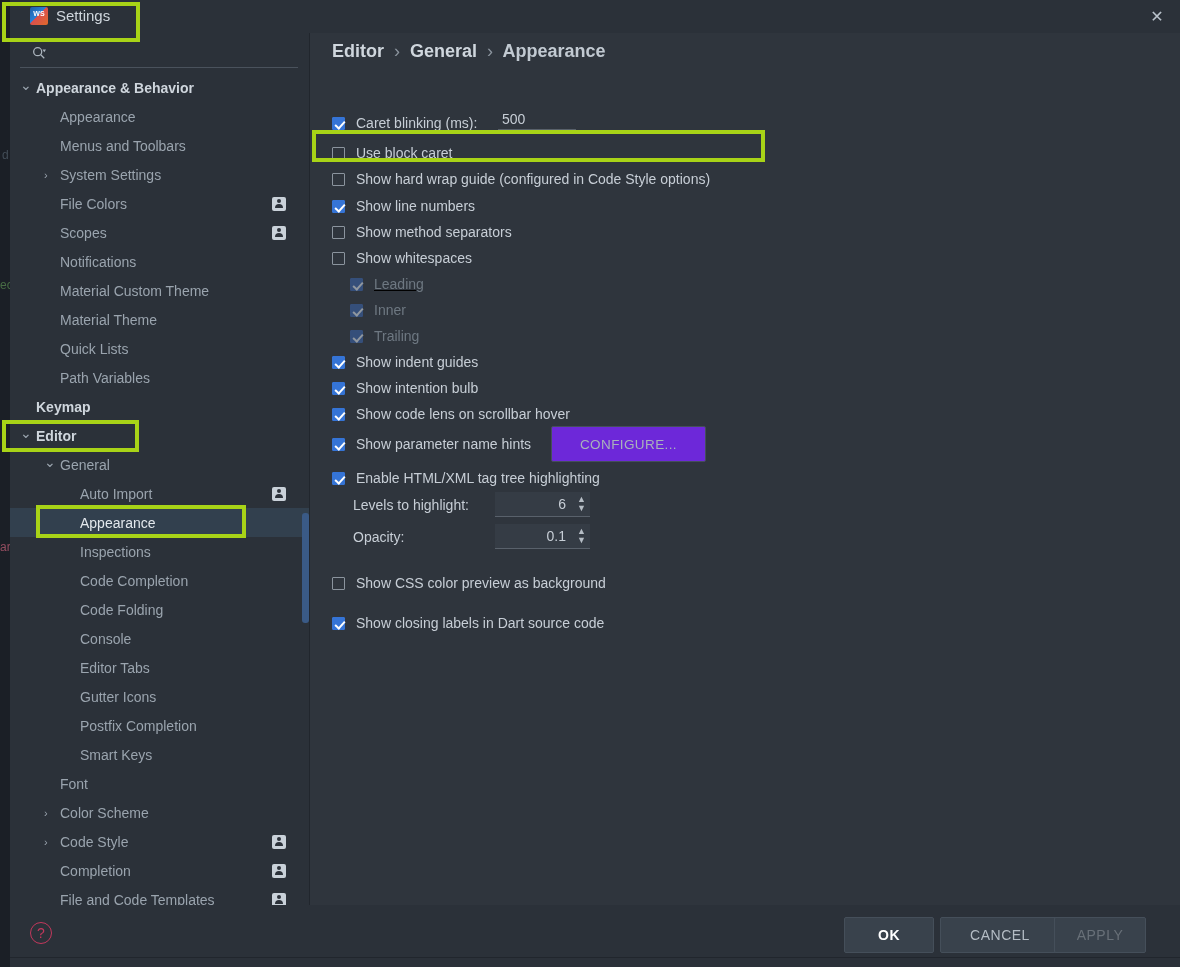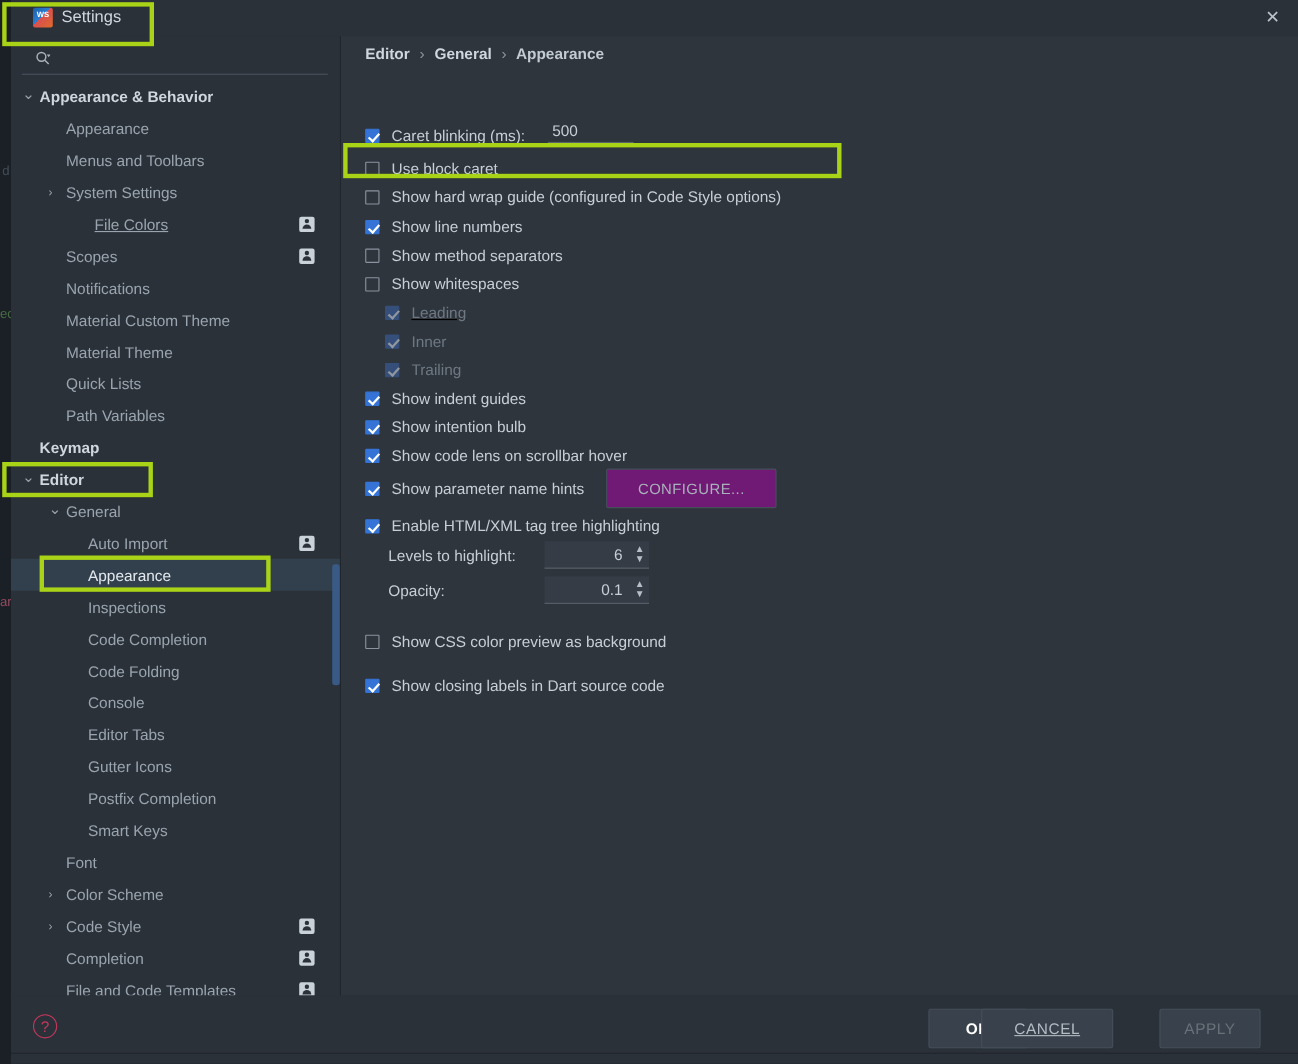--- a/index.html
+++ b/index.html
@@ -105,21 +105,21 @@
     background: #21262d;
   }
 
   
   .content {
     position: absolute; left: 300px; top: 33px; width: 870px; height: 872px;
     background: #2f353d;
   }
   .breadcrumb {
     position: absolute; left: 22px; top: 8px;
-    font-size: 14px; color: #cfd6dd; font-weight: bold;
+    font-size: 18px; color: #cfd6dd; font-weight: bold;
   }
   .bc-sep { color: #8b949e; font-weight: normal; padding: 0 5px; }
   .bc-last { color: #c2cad2; font-weight: bold; }
 
   .optrow {
     position: absolute; left: 0; display: flex; align-items: center; height: 22px;
   }
   .cb {
     position: relative; width: 13px; height: 13px; flex: 0 0 13px;
     border: 1px solid #8b949e; background: transparent; border-radius: 1px;
@@ -160,21 +160,21 @@
     flex: 1; text-align: right; padding-right: 7px;
     font-size: 14px; color: #c7ced6;
   }
   .spin-arrows {
     width: 17px; display: flex; flex-direction: column; align-items: center;
     justify-content: center; height: 100%; cursor: pointer;
   }
   .spin-arrows span { font-size: 9px; color: #b6bec6; line-height: 9px; }
 
   .btn-configure {
-    position: absolute; background: #701a75; border: 1px solid #454f5a;
+    position: absolute; background: #6d28d9; border: 1px solid #454f5a;
     border-radius: 2px; color: #a9b2bb; font-size: 13.5px;
     letter-spacing: .4px; cursor: pointer;
     font-family: "Liberation Sans", sans-serif;
   }
 
   
   .footer {
     position: absolute; left: 0; top: 905px; width: 1170px; height: 62px;
     background: #2b3139;
   }
@@ -235,21 +235,21 @@
             <span class="tlabel" style="margin-left: 50px;">Appearance</span>
           </div>
           <div class="tnode" style="top: 58px;">
             <span class="tlabel" style="margin-left: 50px;">Menus and Toolbars</span>
           </div>
           <div class="tnode" style="top: 87px;">
             <span class="arrow" style="left: 34px;">›</span>
             <span class="tlabel" style="margin-left: 50px;">System Settings</span>
           </div>
           <div class="tnode" style="top: 116px;">
-            <span class="tlabel" style="margin-left: 76px; text-decoration: underline;">File Colors</span>
+            <span class="tlabel" style="margin-left: 50px;">File Colors</span>
             <span class="person-ico"></span>
           </div>
           <div class="tnode" style="top: 145px;">
             <span class="tlabel" style="margin-left: 50px;">Scopes</span>
             <span class="person-ico"></span>
           </div>
           <div class="tnode" style="top: 174px;">
             <span class="tlabel" style="margin-left: 50px;">Notifications</span>
           </div>
           <div class="tnode" style="top: 203px;">
@@ -430,21 +430,21 @@
 
       <div class="optrow" style="left:22px; top:579px;">
         <div class="cb checked"></div>
         <span class="opt-label">Show closing labels in Dart source code</span>
       </div>
     </div>
 
     <div class="footer">
       <div class="help-ico">?</div>
       <button class="dbtn primary" style="left:834px; width:90px;">OK</button>
-      <button class="dbtn normal" style="left:882px; width:120px;text-decoration:underline;">CANCEL</button>
+      <button class="dbtn normal" style="left:930px; width:120px;">CANCEL</button>
       <button class="dbtn disabled" style="left:1044px; width:92px;">APPLY</button>
     </div>
     <div class="footer-line"></div>
   </div>
 
   <div class="hl" style="left:2px; top:2px; width:138px; height:40px;"></div>
   <div class="hl" style="left:2px; top:420px; width:137px; height:32px;"></div>
   <div class="hl" style="left:36px; top:505px; width:210px; height:33px;"></div>
   <div class="hl" style="left:312px; top:130px; width:453px; height:32px;"></div>
 

